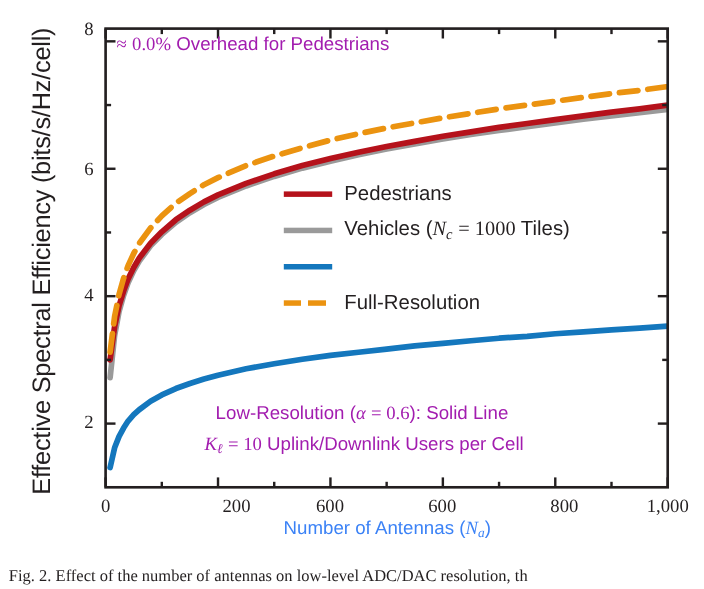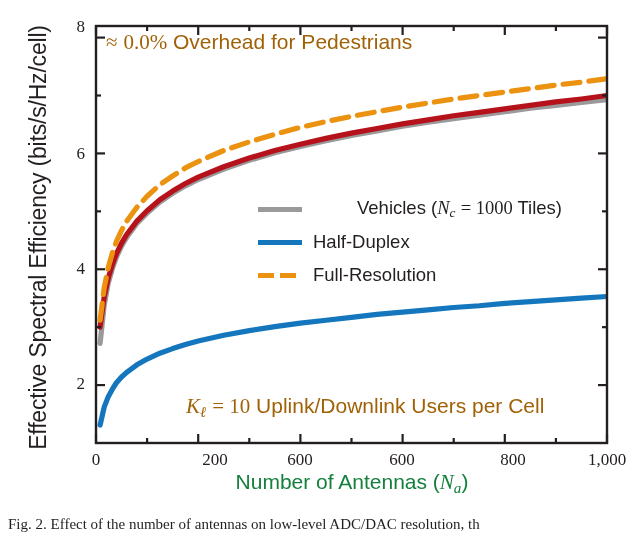--- a/index.html
+++ b/index.html
@@ -29,22 +29,22 @@
     letter-spacing: -0.2px;
     white-space: nowrap;
     color: #231f20;
   }
   .xlabel {
     position: absolute;
     left: 96px;
     top: 470px;
     width: 512px;
     text-align: center;
-    font-size: 21px;
-    color: #15803d;
+    font-size: 17px;
+    color: #3b82f6;
     white-space: nowrap;
   }
   .xlabel .mathit, .ylabel .mathit { font-family: "Liberation Serif", serif; font-style: italic; }
   .sub { font-size: 0.72em; vertical-align: -0.25em; font-style: italic; }
   .tick-label-y {
     position: absolute;
     right: 0;
     width: 26px;
     text-align: right;
     font-family: "Liberation Serif", serif;
@@ -55,22 +55,22 @@
     position: absolute;
     top: 0;
     width: 70px;
     text-align: center;
     font-family: "Liberation Serif", serif;
     font-size: 17px;
     color: #231f20;
   }
   .annot {
     position: absolute;
-    font-size: 21px;
-    color: #a16207;
+    font-size: 17px;
+    color: #a21caf;
     white-space: nowrap;
   }
   .annot .mth { font-family: "Liberation Serif", serif; }
   .annot .mit { font-family: "Liberation Serif", serif; font-style: italic; }
   .legend-row {
     position: absolute;
     height: 26px;
     display: flex;
     align-items: center;
   }
@@ -172,29 +172,33 @@
   <div class="tick-label-x" style="left:180px; top:450px;">200</div>
   <div class="tick-label-x" style="left:265px; top:450px;">600</div>
   <div class="tick-label-x" style="left:367px; top:450px;">600</div>
   <div class="tick-label-x" style="left:478px; top:450px;">800</div>
   <div class="tick-label-x" style="left:572px; top:450px;">1,000</div>
 
   <div class="xlabel"><span>Number of Antennas (</span><span class="mathit">N</span><span class="mathit sub">a</span><span>)</span></div>
 
   <div class="annot" style="left:106px; top:30px;"><span class="mth">≈</span> <span class="mth">0.0%</span> <span>Overhead for Pedestrians</span></div>
 
+  <div class="annot" style="left:196px; top:366px;"><span>Low-Resolution (</span><span class="mit">α</span> <span class="mth">= 0.6</span><span>): Solid Line</span></div>
   <div class="annot" style="left:186px; top:394px;"><span class="mit">K</span><span class="mit sub">ℓ</span> <span class="mth">= 10</span> <span>Uplink/Downlink Users per Cell</span></div>
 
-  <div class="legend-row" style="left:258px; top:196px;gap:44px;">
+  <div class="legend-row" style="left:258px; top:163px;">
+    <span class="legend-swatch" style="background:#b5121b;"></span>
+    <span class="legend-text">Pedestrians</span>
+  </div>
+  <div class="legend-row" style="left:258px; top:196px;">
     <span class="legend-swatch" style="background:#9a9a9a;"></span>
     <span class="legend-text"><span>Vehicles (</span><span class="mit">N</span><span class="mit sub">c</span> <span class="mth">= 1000</span> <span>Tiles)</span></span>
   </div>
   <div class="legend-row" style="left:258px; top:229px;">
     <span class="legend-swatch" style="background:#1477bd;"></span>
-    <span class="legend-text">Half-Duplex</span>
   </div>
   <div class="legend-row" style="left:258px; top:262px;text-align:right;">
     <span class="legend-swatch dashed" style="color:#eb9310;"></span>
     <span class="legend-text">Full-Resolution</span>
   </div>
 
   <div class="caption">Fig. 2.  Effect of the number of antennas on low-level ADC/DAC resolution, th</div>
 
 </div>
 

